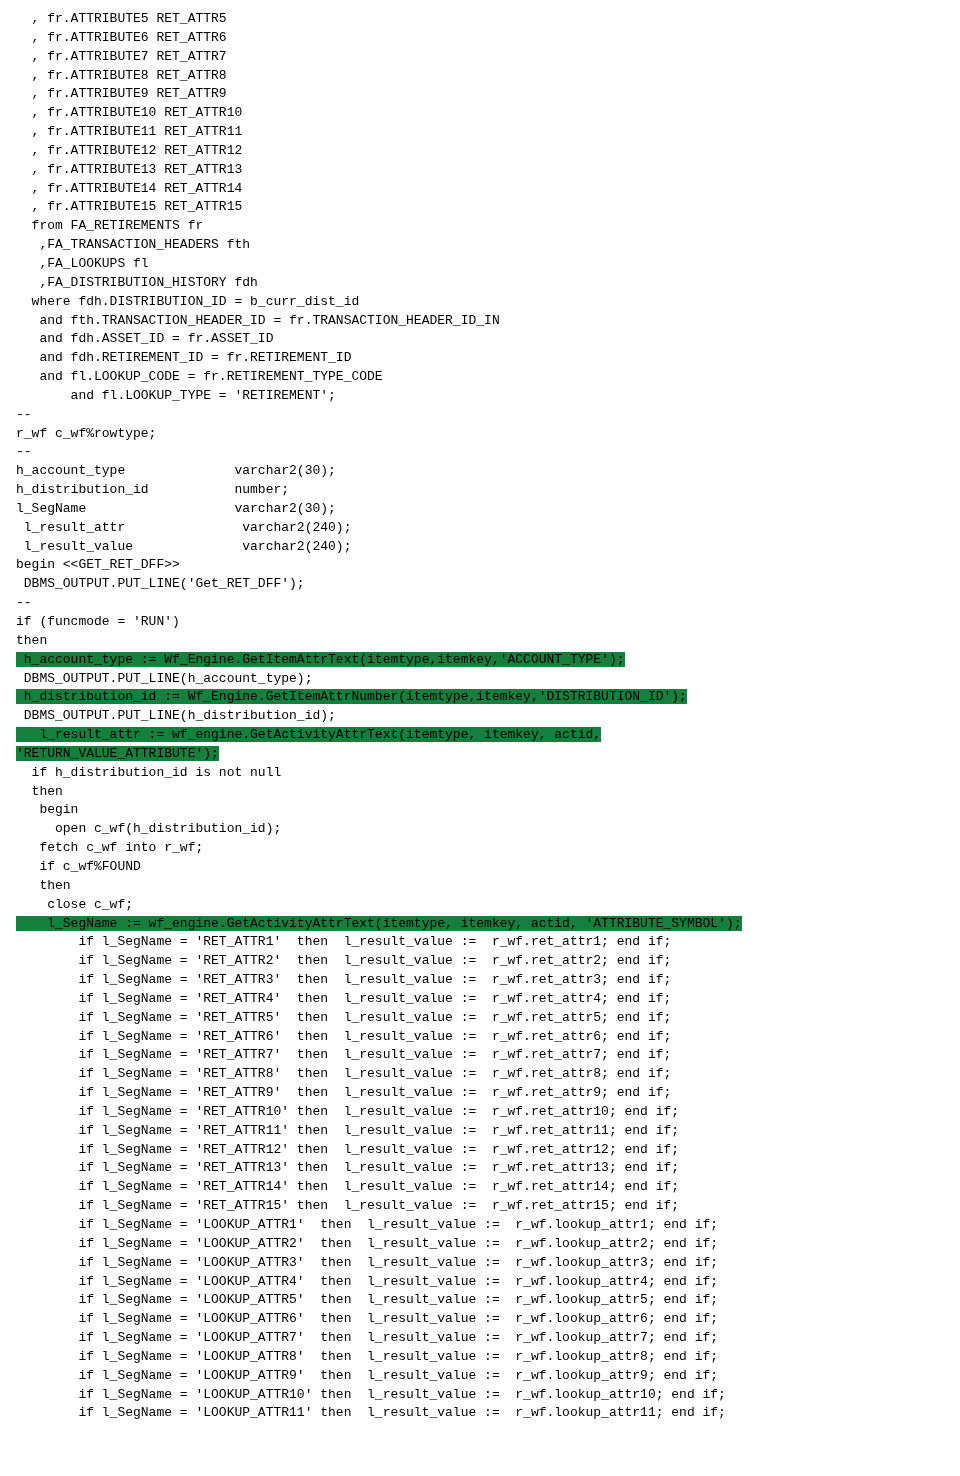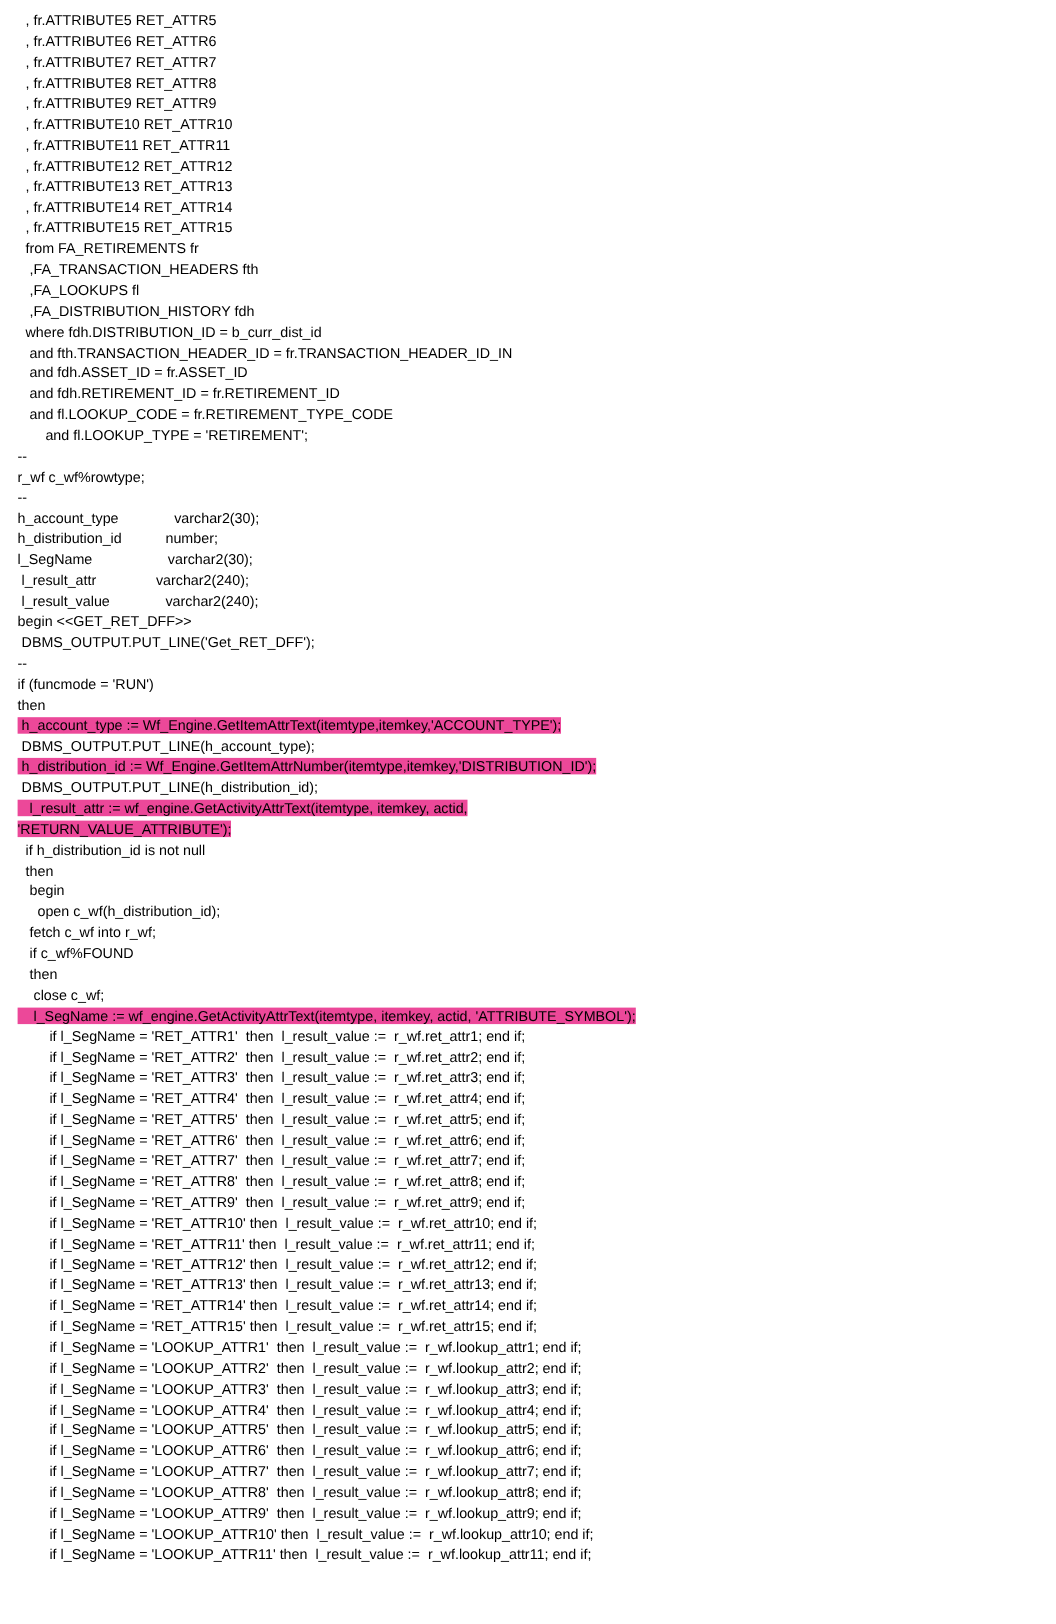--- a/index.html
+++ b/index.html
@@ -10,26 +10,26 @@
     body {
       background: #ffffff;
       font-family: 'Courier New', Courier, monospace;
       font-size: 13px;
       line-height: 1.45;
       color: #000000;
       padding: 10px 16px;
     }
     .code-block {
       white-space: pre;
-      font-family: Liberation Sans, sans-serif;
+      font-family: Liberation Mono, monospace;
       font-size: 13px;
       line-height: 1.45;
     }
     .highlight-yellow {
-      background-color: #ec4899;
+      background-color: #15803d;
     }
     .normal-line {
       display: block;
     }
   </style>
 </head>
 <body>
 
 <div class="code-block" id="code-container"><span class="normal-line">  , fr.ATTRIBUTE5 RET_ATTR5</span><span class="normal-line">  , fr.ATTRIBUTE6 RET_ATTR6</span><span class="normal-line">  , fr.ATTRIBUTE7 RET_ATTR7</span><span class="normal-line">  , fr.ATTRIBUTE8 RET_ATTR8</span><span class="normal-line">  , fr.ATTRIBUTE9 RET_ATTR9</span><span class="normal-line">  , fr.ATTRIBUTE10 RET_ATTR10</span><span class="normal-line">  , fr.ATTRIBUTE11 RET_ATTR11</span><span class="normal-line">  , fr.ATTRIBUTE12 RET_ATTR12</span><span class="normal-line">  , fr.ATTRIBUTE13 RET_ATTR13</span><span class="normal-line">  , fr.ATTRIBUTE14 RET_ATTR14</span><span class="normal-line">  , fr.ATTRIBUTE15 RET_ATTR15</span><span class="normal-line">  from FA_RETIREMENTS fr</span><span class="normal-line">   ,FA_TRANSACTION_HEADERS fth</span><span class="normal-line">   ,FA_LOOKUPS fl</span><span class="normal-line">   ,FA_DISTRIBUTION_HISTORY fdh</span><span class="normal-line">  where fdh.DISTRIBUTION_ID = b_curr_dist_id</span><span class="normal-line">   and fth.TRANSACTION_HEADER_ID = fr.TRANSACTION_HEADER_ID_IN</span><span class="normal-line">   and fdh.ASSET_ID = fr.ASSET_ID</span><span class="normal-line">   and fdh.RETIREMENT_ID = fr.RETIREMENT_ID</span><span class="normal-line">   and fl.LOOKUP_CODE = fr.RETIREMENT_TYPE_CODE</span><span class="normal-line">       and fl.LOOKUP_TYPE = 'RETIREMENT';</span><span class="normal-line">--</span><span class="normal-line">r_wf c_wf%rowtype;</span><span class="normal-line">--</span><span class="normal-line">h_account_type              varchar2(30);</span><span class="normal-line">h_distribution_id           number;</span><span class="normal-line">l_SegName                   varchar2(30);</span><span class="normal-line"> l_result_attr               varchar2(240);</span><span class="normal-line"> l_result_value              varchar2(240);</span><span class="normal-line"></span><span class="normal-line">begin &lt;&lt;GET_RET_DFF&gt;&gt;</span><span class="normal-line"> DBMS_OUTPUT.PUT_LINE('Get_RET_DFF');</span><span class="normal-line">--</span><span class="normal-line">if (funcmode = 'RUN')</span><span class="normal-line">then</span><span class="normal-line"><span class="highlight-yellow"> h_account_type := Wf_Engine.GetItemAttrText(itemtype,itemkey,'ACCOUNT_TYPE');</span></span><span class="normal-line"> DBMS_OUTPUT.PUT_LINE(h_account_type);</span><span class="normal-line"><span class="highlight-yellow"> h_distribution_id := Wf_Engine.GetItemAttrNumber(itemtype,itemkey,'DISTRIBUTION_ID');</span></span><span class="normal-line"> DBMS_OUTPUT.PUT_LINE(h_distribution_id);</span><span class="normal-line"><span class="highlight-yellow">   l_result_attr := wf_engine.GetActivityAttrText(itemtype, itemkey, actid,</span></span><span class="normal-line"><span class="highlight-yellow">'RETURN_VALUE_ATTRIBUTE');</span></span><span class="normal-line">  if h_distribution_id is not null</span><span class="normal-line">  then</span><span class="normal-line">   begin</span><span class="normal-line">     open c_wf(h_distribution_id);</span><span class="normal-line">   fetch c_wf into r_wf;</span><span class="normal-line">   if c_wf%FOUND</span><span class="normal-line">   then</span><span class="normal-line">    close c_wf;</span><span class="normal-line"><span class="highlight-yellow">    l_SegName := wf_engine.GetActivityAttrText(itemtype, itemkey, actid, 'ATTRIBUTE_SYMBOL');</span></span><span class="normal-line">        if l_SegName = 'RET_ATTR1'  then  l_result_value :=  r_wf.ret_attr1; end if;</span><span class="normal-line">        if l_SegName = 'RET_ATTR2'  then  l_result_value :=  r_wf.ret_attr2; end if;</span><span class="normal-line">        if l_SegName = 'RET_ATTR3'  then  l_result_value :=  r_wf.ret_attr3; end if;</span><span class="normal-line">        if l_SegName = 'RET_ATTR4'  then  l_result_value :=  r_wf.ret_attr4; end if;</span><span class="normal-line">        if l_SegName = 'RET_ATTR5'  then  l_result_value :=  r_wf.ret_attr5; end if;</span><span class="normal-line">        if l_SegName = 'RET_ATTR6'  then  l_result_value :=  r_wf.ret_attr6; end if;</span><span class="normal-line">        if l_SegName = 'RET_ATTR7'  then  l_result_value :=  r_wf.ret_attr7; end if;</span><span class="normal-line">        if l_SegName = 'RET_ATTR8'  then  l_result_value :=  r_wf.ret_attr8; end if;</span><span class="normal-line">        if l_SegName = 'RET_ATTR9'  then  l_result_value :=  r_wf.ret_attr9; end if;</span><span class="normal-line">        if l_SegName = 'RET_ATTR10' then  l_result_value :=  r_wf.ret_attr10; end if;</span><span class="normal-line">        if l_SegName = 'RET_ATTR11' then  l_result_value :=  r_wf.ret_attr11; end if;</span><span class="normal-line">        if l_SegName = 'RET_ATTR12' then  l_result_value :=  r_wf.ret_attr12; end if;</span><span class="normal-line">        if l_SegName = 'RET_ATTR13' then  l_result_value :=  r_wf.ret_attr13; end if;</span><span class="normal-line">        if l_SegName = 'RET_ATTR14' then  l_result_value :=  r_wf.ret_attr14; end if;</span><span class="normal-line">        if l_SegName = 'RET_ATTR15' then  l_result_value :=  r_wf.ret_attr15; end if;</span><span class="normal-line"></span><span class="normal-line">        if l_SegName = 'LOOKUP_ATTR1'  then  l_result_value :=  r_wf.lookup_attr1; end if;</span><span class="normal-line">        if l_SegName = 'LOOKUP_ATTR2'  then  l_result_value :=  r_wf.lookup_attr2; end if;</span><span class="normal-line">        if l_SegName = 'LOOKUP_ATTR3'  then  l_result_value :=  r_wf.lookup_attr3; end if;</span><span class="normal-line">        if l_SegName = 'LOOKUP_ATTR4'  then  l_result_value :=  r_wf.lookup_attr4; end if;</span><span class="normal-line">        if l_SegName = 'LOOKUP_ATTR5'  then  l_result_value :=  r_wf.lookup_attr5; end if;</span><span class="normal-line">        if l_SegName = 'LOOKUP_ATTR6'  then  l_result_value :=  r_wf.lookup_attr6; end if;</span><span class="normal-line">        if l_SegName = 'LOOKUP_ATTR7'  then  l_result_value :=  r_wf.lookup_attr7; end if;</span><span class="normal-line">        if l_SegName = 'LOOKUP_ATTR8'  then  l_result_value :=  r_wf.lookup_attr8; end if;</span><span class="normal-line">        if l_SegName = 'LOOKUP_ATTR9'  then  l_result_value :=  r_wf.lookup_attr9; end if;</span><span class="normal-line">        if l_SegName = 'LOOKUP_ATTR10' then  l_result_value :=  r_wf.lookup_attr10; end if;</span><span class="normal-line">        if l_SegName = 'LOOKUP_ATTR11' then  l_result_value :=  r_wf.lookup_attr11; end if;</span></div>
 

